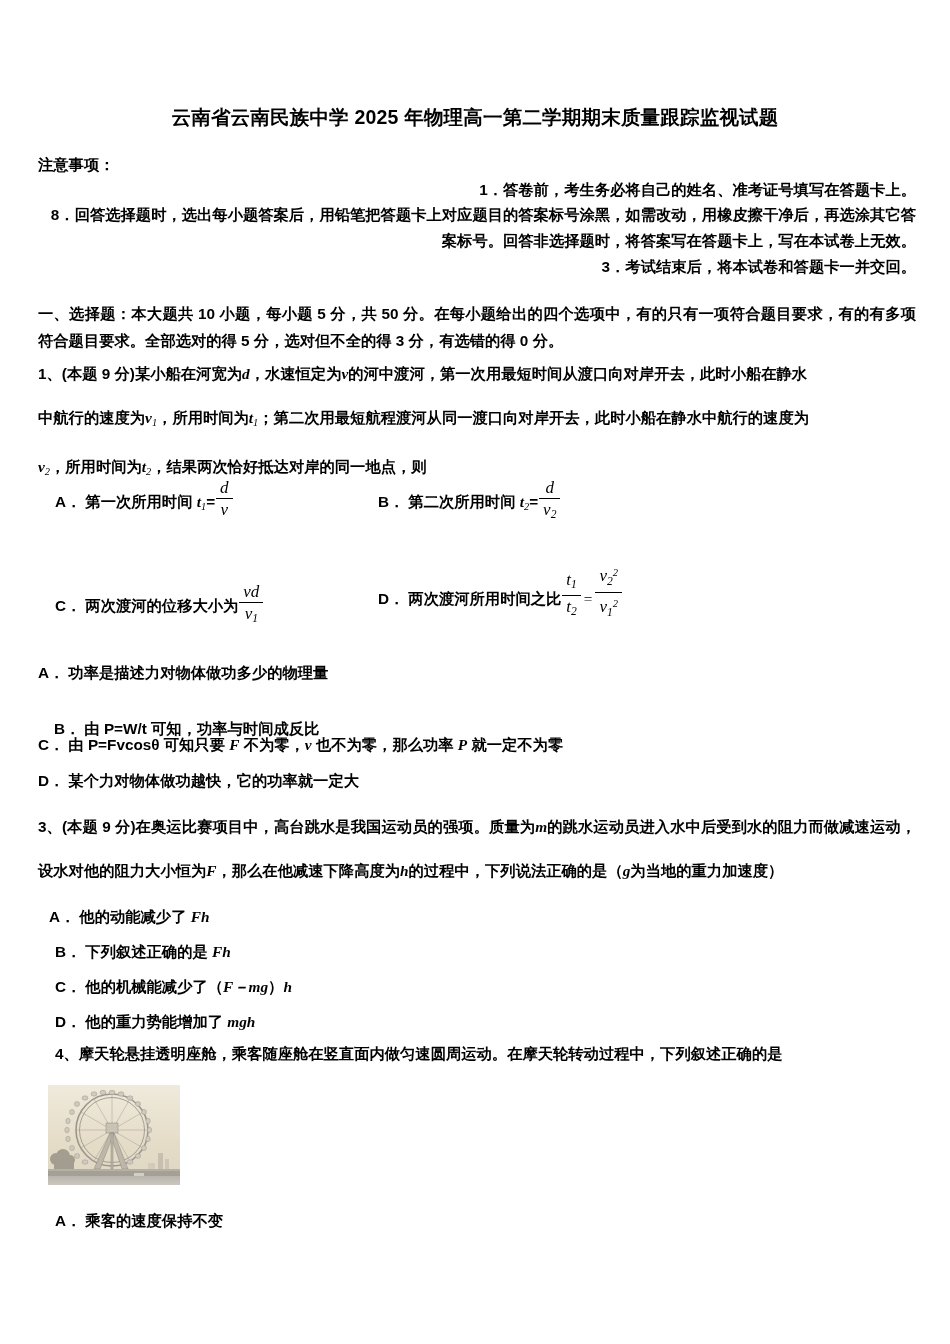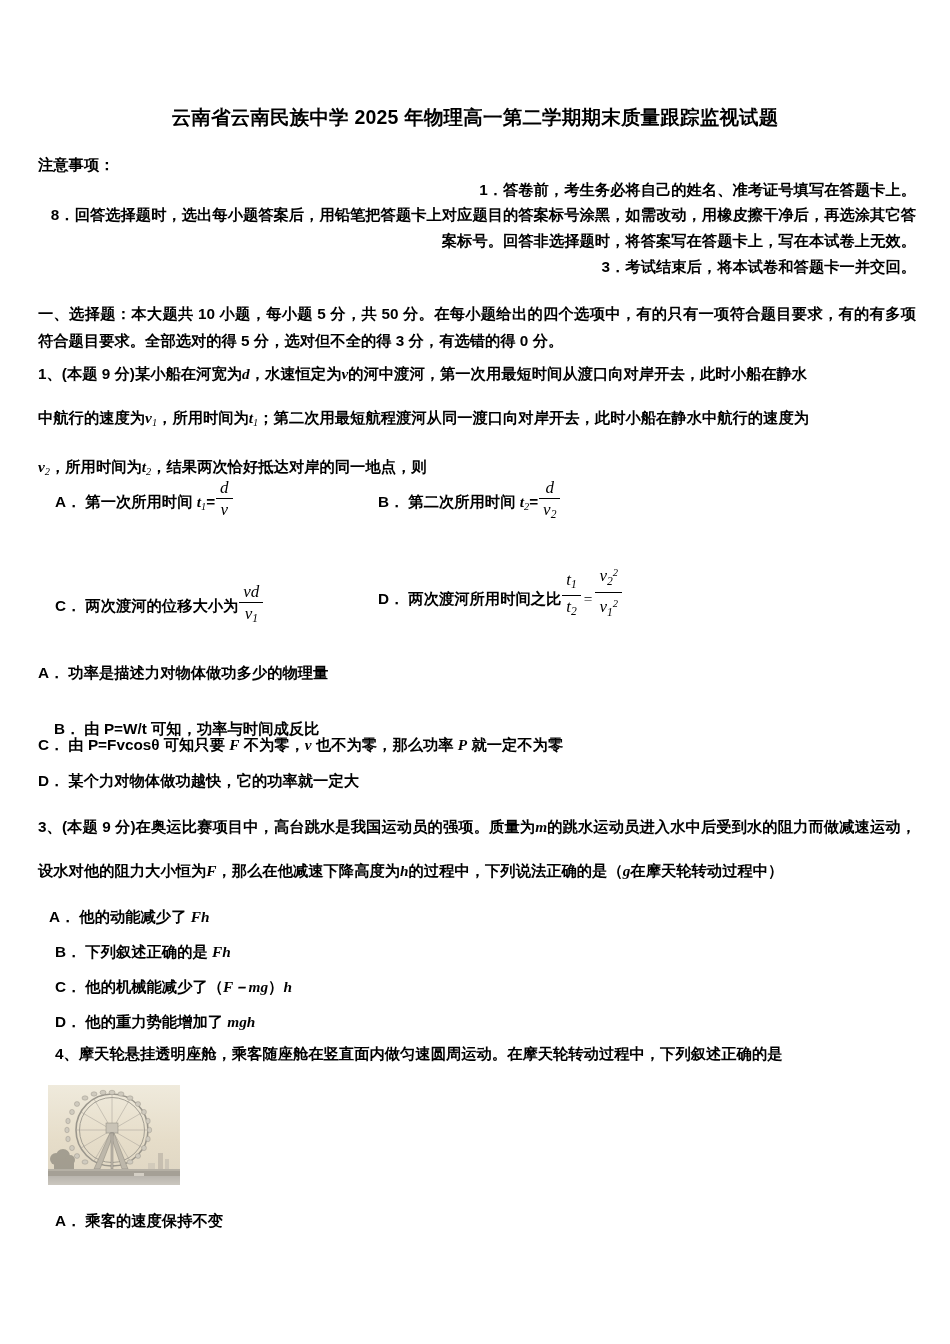--- a/index.html
+++ b/index.html
@@ -216,21 +216,21 @@
   </div>
   <div class="opt" style="left:38px; top:734px;">
     <span class="lbl">C．</span><span>由 P=Fvcosθ 可知只要 </span><span class="mi-b">F</span><span> 不为零，</span><span class="mi-b">v</span><span> 也不为零，那么功率 </span><span class="mi-b">P</span><span> 就一定不为零</span>
   </div>
   <div class="opt" style="left:38px; top:770px;">
     <span class="lbl">D．</span><span>某个力对物体做功越快，它的功率就一定大</span>
   </div>
 
   <div class="block" style="top:805px;">
     <div class="qpara">
-      <span>3、</span><span>(本题 9 分)</span><span>在奥运比赛项目中，高台跳水是我国运动员的强项。质量为</span><span class="mi-b">m</span><span>的跳水运动员进入水中后受到水的阻力而做减速运动，设水对他的阻力大小恒为</span><span class="mi-b">F</span><span>，那么在他减速下降高度为</span><span class="mi-b">h</span><span>的过程中，下列说法正确的是（</span><span class="mi-b">g</span><span>在摩天轮转动过程中）</span>
+      <span>3、</span><span>(本题 9 分)</span><span>在奥运比赛项目中，高台跳水是我国运动员的强项。质量为</span><span class="mi-b">m</span><span>的跳水运动员进入水中后受到水的阻力而做减速运动，设水对他的阻力大小恒为</span><span class="mi-b">F</span><span>，那么在他减速下降高度为</span><span class="mi-b">h</span><span>的过程中，下列说法正确的是（</span><span class="mi-b">g</span><span>为当地的重力加速度）</span>
     </div>
   </div>
 
   <div class="opt" style="left:49px; top:906px;">
     <span class="lbl">A．</span><span>他的动能减少了 </span><span class="mi-b">Fh</span>
   </div>
   <div class="opt" style="left:55px; top:941px;">
     <span class="lbl">B．</span><span>下列叙述正确的是 </span><span class="mi-b">Fh</span>
   </div>
   <div class="opt" style="left:55px; top:976px;">

